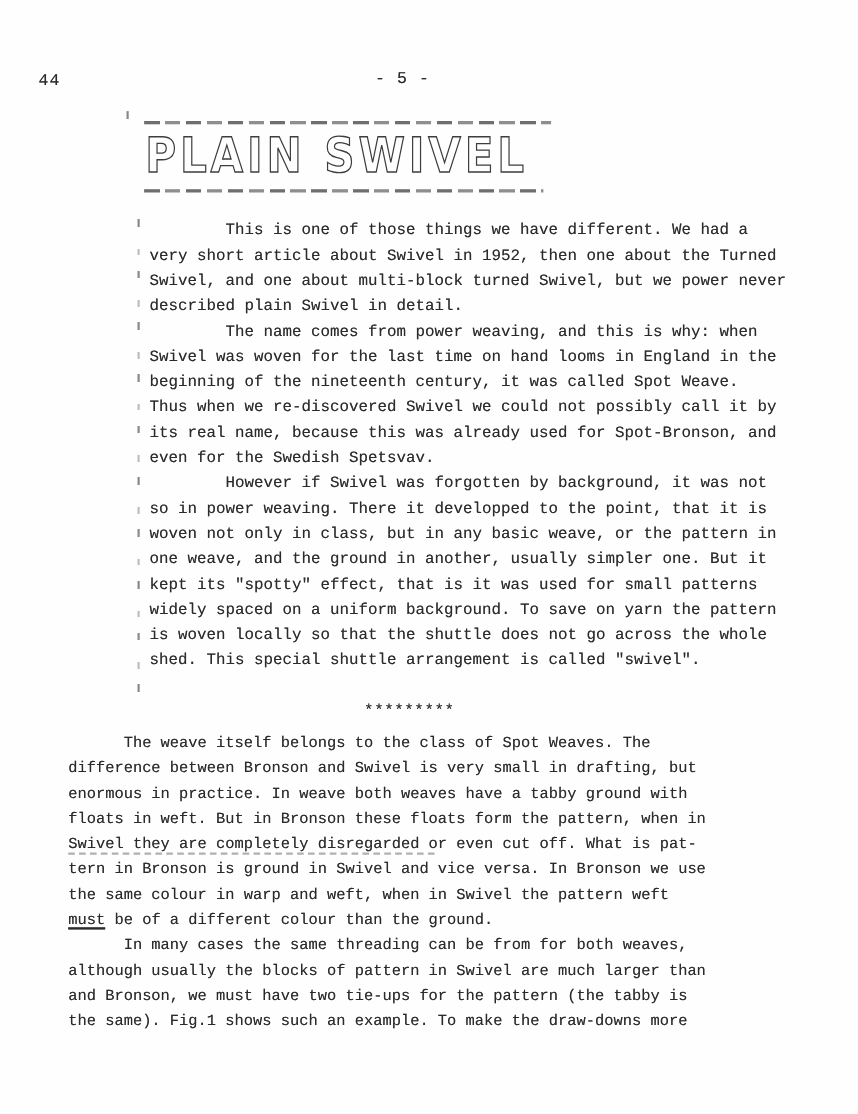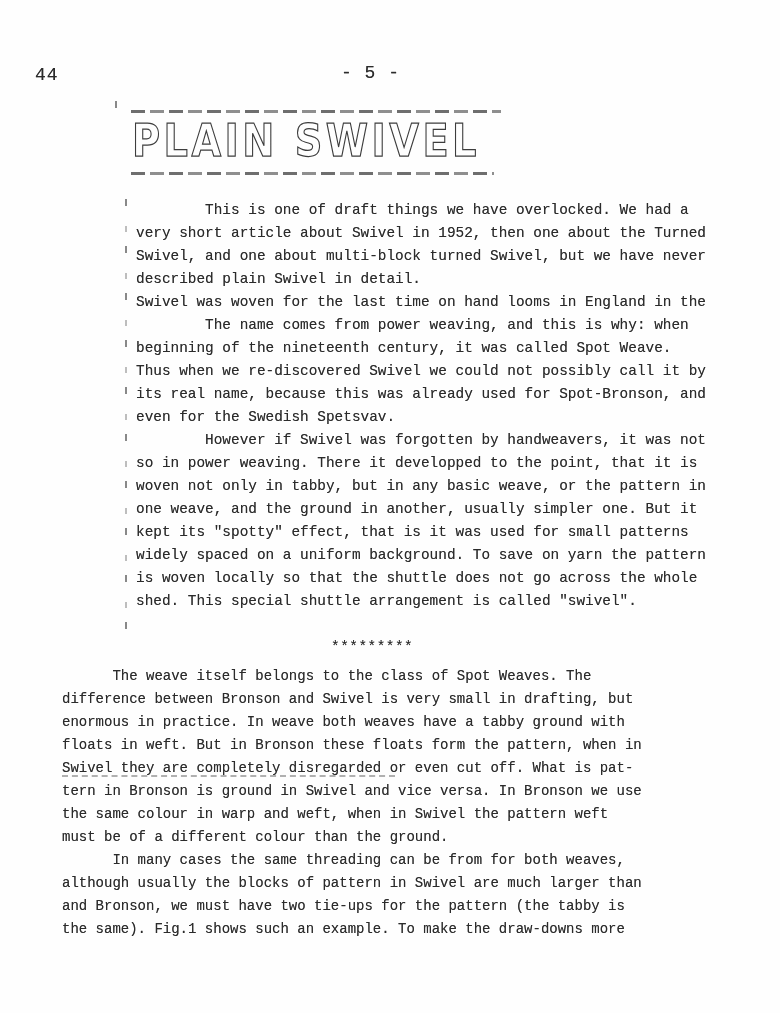--- a/index.html
+++ b/index.html
@@ -6,21 +6,21 @@
   .page{
     position:relative;
     width:780px;height:1013px;
     background:#fefefe;
     overflow:hidden;
     font-family:"Liberation Mono","DejaVu Sans Mono",monospace;
     color:#2b2b2b;
   }
   .abs{position:absolute;}
   .pagenum{
-    font-size:18px;
+    font-size:15px;
     letter-spacing:1px;
     text-shadow:0 0 .5px rgba(43,43,43,.6);
   }
   
   .rule{
     height:3px;
     opacity:.8;
     background:repeating-linear-gradient(90deg,
       rgba(55,55,55,.9) 0 14px, rgba(55,55,55,0) 14px 19px,
       rgba(55,55,55,.7) 19px 33px, rgba(55,55,55,0) 33px 38px);
@@ -52,20 +52,21 @@
     text-shadow:0 0 .5px rgba(43,43,43,.55);
   }
   .intro{font-size:14.4px;}
   .body-text{font-size:14px;}
   .asterisks{
     font-size:14.4px;
     letter-spacing:0.5px;
     text-shadow:0 0 .5px rgba(43,43,43,.55);
   }
   .u{
+    text-decoration:underline;
     text-underline-offset:3px;
     text-decoration-thickness:1.5px;
     text-align:right;
   }
 </style>
 </head>
 <body>
 
 <div class="page">
 
@@ -77,33 +78,33 @@
     <svg class="title-svg" width="356" height="50" viewBox="0 0 356 50" style="display:block;margin-top:6px;">
       <text x="1" y="37" textLength="348" lengthAdjust="spacingAndGlyphs">PLAIN SWIVEL</text>
     </svg>
     <div class="rule" style="width:363px;margin-top:3px;"></div>
   </div>
 
   <div class="abs ticks" style="left:115px;top:101px;height:18px;"></div>
   <div class="abs ticks" style="left:125px;top:199px;height:441px;"></div>
 
   <div class="abs typed intro" style="left:136px;top:199px;">
-    <div class="tline">        This is one of draft things we have overlocked. We had a</div>
+    <div class="tline">        This is one of those things we have different. We had a</div>
     <div class="tline">very short article about Swivel in 1952, then one about the Turned</div>
-    <div class="tline">Swivel, and one about multi-block turned Swivel, but we have never</div>
+    <div class="tline">Swivel, and one about multi-block turned Swivel, but we power never</div>
     <div class="tline">described plain Swivel in detail.</div>
+    <div class="tline">        The name comes from power weaving, and this is why: when</div>
     <div class="tline">Swivel was woven for the last time on hand looms in England in the</div>
-    <div class="tline">        The name comes from power weaving, and this is why: when</div>
     <div class="tline">beginning of the nineteenth century, it was called Spot Weave.</div>
     <div class="tline">Thus when we re-discovered Swivel we could not possibly call it by</div>
     <div class="tline">its real name, because this was already used for Spot-Bronson, and</div>
     <div class="tline">even for the Swedish Spetsvav.</div>
-    <div class="tline">        However if Swivel was forgotten by handweavers, it was not</div>
+    <div class="tline">        However if Swivel was forgotten by background, it was not</div>
     <div class="tline">so in power weaving. There it developped to the point, that it is</div>
-    <div class="tline">woven not only in tabby, but in any basic weave, or the pattern in</div>
+    <div class="tline">woven not only in class, but in any basic weave, or the pattern in</div>
     <div class="tline">one weave, and the ground in another, usually simpler one. But it</div>
     <div class="tline">kept its "spotty" effect, that is it was used for small patterns</div>
     <div class="tline">widely spaced on a uniform background. To save on yarn the pattern</div>
     <div class="tline">is woven locally so that the shuttle does not go across the whole</div>
     <div class="tline">shed. This special shuttle arrangement is called "swivel".</div>
   </div>
 
   <div class="abs asterisks" style="left:331px;top:639px;">*********</div>
 
   <div class="abs typed body-text" style="left:62px;top:665px;">

